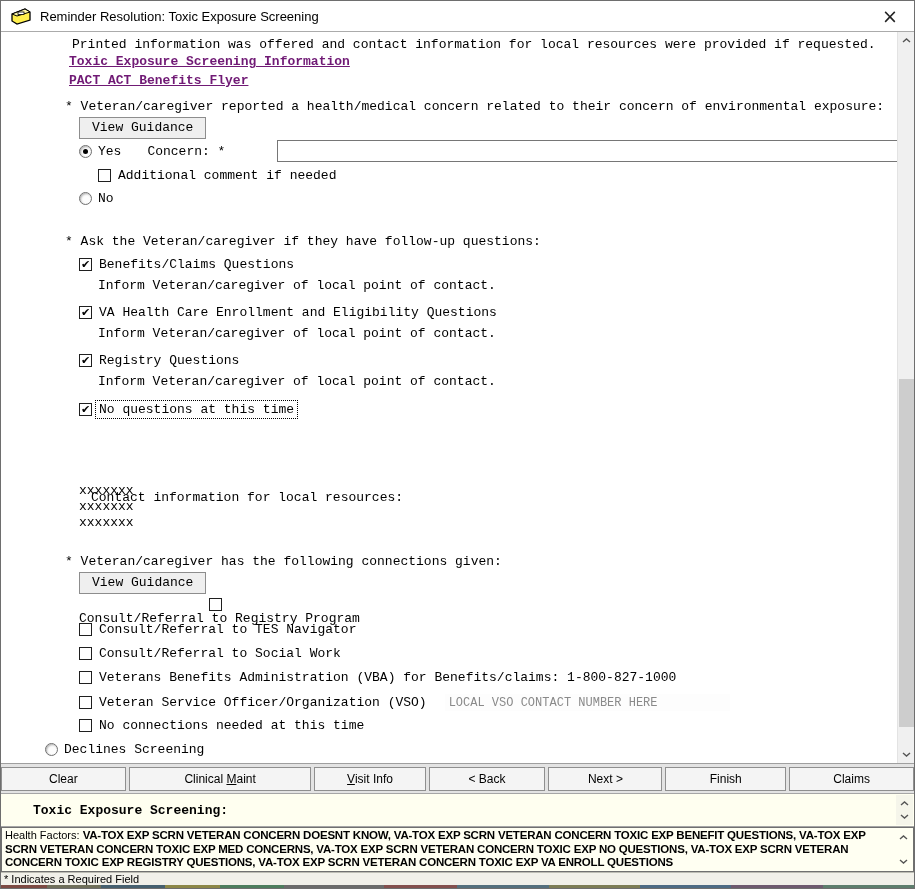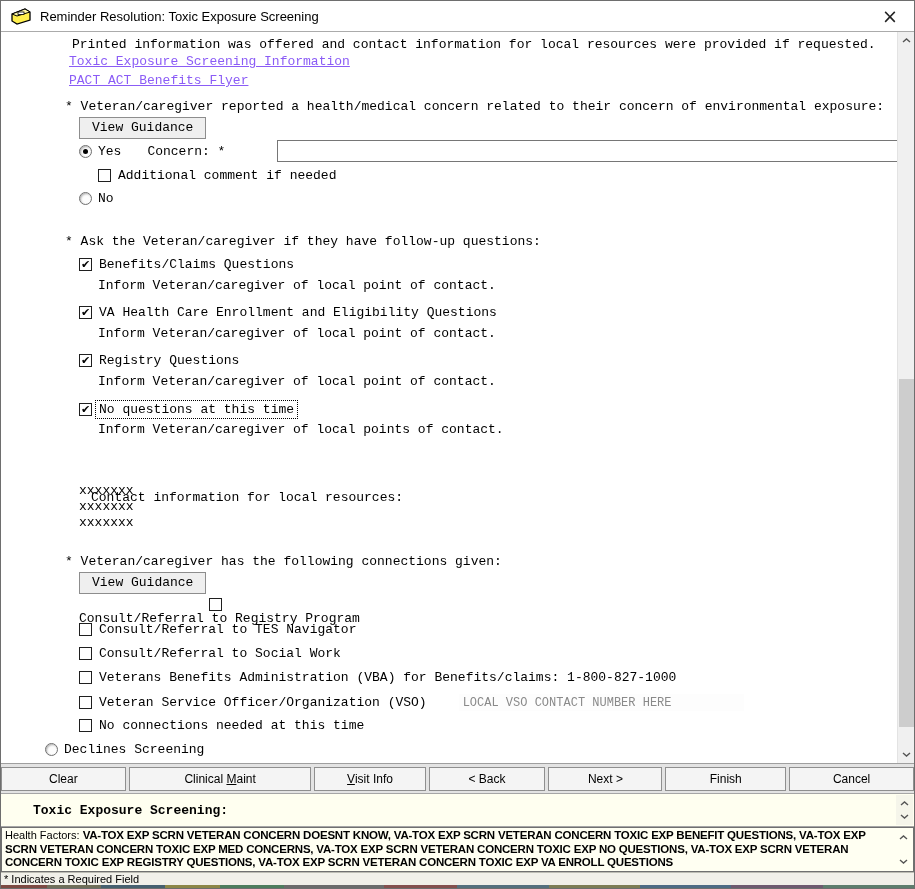--- a/index.html
+++ b/index.html
@@ -19,21 +19,21 @@
   .titlebar .close {
     font-size:19px; color:#222; font-weight:400; padding:0 8px; cursor:default;
     font-family:"DejaVu Sans", sans-serif; line-height:1;
   }
   
   .content {
     position:relative; height:731px; background:#fff; overflow:hidden;
     font-family:"Liberation Mono","DejaVu Sans Mono",monospace; font-size:13px; color:#000;
   }
   .line { position:absolute; white-space:nowrap; }
-  .link { color:#8b5cf6; text-decoration:underline; }
+  .link { color:#701a75; text-decoration:underline;font-weight:bold; }
   .guidance-btn {
     position:absolute; height:22px; padding:2px 12px 3px;
     background:#efefef; border:1px solid #8d8d8d;
     font-family:inherit; font-size:13px; color:#000;
   }
   .row { position:absolute; display:flex; align-items:center; white-space:nowrap; }
   .cb {
     width:13px; height:13px; background:#fff; border:1px solid #1f1f1f;
     margin-right:7px; flex:0 0 auto; display:flex; align-items:center; justify-content:center;
     font-family:"DejaVu Sans", sans-serif; font-size:11px; font-weight:bold; line-height:1; color:#000;
@@ -46,21 +46,21 @@
   .radio.checked::after {
     content:""; position:absolute; left:3px; top:3px; width:5px; height:5px;
     border-radius:50%; background:#000;
   }
   .focusbox { outline:1px dotted #000; padding:1px 3px; margin-left:-3px; }
   .concern-input {
     position:absolute; left:198px; top:-4px; width:692px; height:22px;
     border:1px solid #767676; background:#fff; font-family:inherit; font-size:13px; padding:0 4px;
   }
   .vso-field {
-    margin-left:32px; width:285px; height:17px; background:#fdfdfd; border:none;
+    margin-left:18px; width:285px; height:17px; background:#fdfdfd; border:none;
     font-family:inherit; font-size:12px; color:#8a8a8a; padding:0 4px;
   }
   
   .vscroll {
     position:absolute; top:0; right:0; bottom:0; width:17px; background:#f0f0f0;
     border-left:1px solid #e3e3e3;
   }
   .sb-arrow { position:absolute; left:0; width:17px; height:17px;
     display:flex; align-items:center; justify-content:center; background:#f0f0f0; }
   .sb-thumb { position:absolute; left:1px; width:15px; background:#cdcdcd; }
@@ -167,21 +167,20 @@
     <div class="row" style="left:78px; top:321px;">
       <span class="cb">✔</span>
       <span>Registry Questions</span>
     </div>
     <div class="line" style="left:97px; top:342px;">Inform Veteran/caregiver of local point of contact.</div>
 
     <div class="row" style="left:78px; top:369px;">
       <span class="cb">✔</span>
       <span class="focusbox">No questions at this time</span>
     </div>
-    <div class="line" style="left:97px; top:390px;">Inform Veteran/caregiver of local points of contact.</div>
 
     <div class="line" style="left:64px; top:458px;margin-left:26px;">Contact information for local resources:</div>
     <div class="line" style="left:78px; top:451px;">xxxxxxx</div>
     <div class="line" style="left:78px; top:467px;">xxxxxxx</div>
     <div class="line" style="left:78px; top:483px;">xxxxxxx</div>
 
     <div class="line" style="left:64px; top:522px;">* Veteran/caregiver has the following connections given:</div>
 
     <button class="guidance-btn" style="left:78px; top:540px;">View Guidance</button>
 
@@ -231,21 +230,21 @@
     </div>
   </div>
 
   <div class="btnrow">
     <button class="dlg-btn w0">Clear</button>
     <button class="dlg-btn w1"><span>Clinical </span><span class="mn">M</span><span>aint</span></button>
     <button class="dlg-btn w2"><span></span><span class="mn">V</span><span>isit Info</span></button>
     <button class="dlg-btn w3">&lt; Back</button>
     <button class="dlg-btn w4">Next &gt;</button>
     <button class="dlg-btn w5">Finish</button>
-    <button class="dlg-btn w6">Cancel</button>
+    <button class="dlg-btn w6">Claims</button>
   </div>
 
   <div class="panel1">
     <span class="ptitle">Toxic Exposure Screening:</span>
     <div class="mini-scroll">
       <div class="sb-arrow" style="top:0;">
         <svg class="chev" width="9" height="5" viewBox="0 0 9 5">
             <path d="M1 4 L4.5 1 L8 4" fill="none" stroke="#555" stroke-width="1.4"></path>
           </svg>
       </div>

